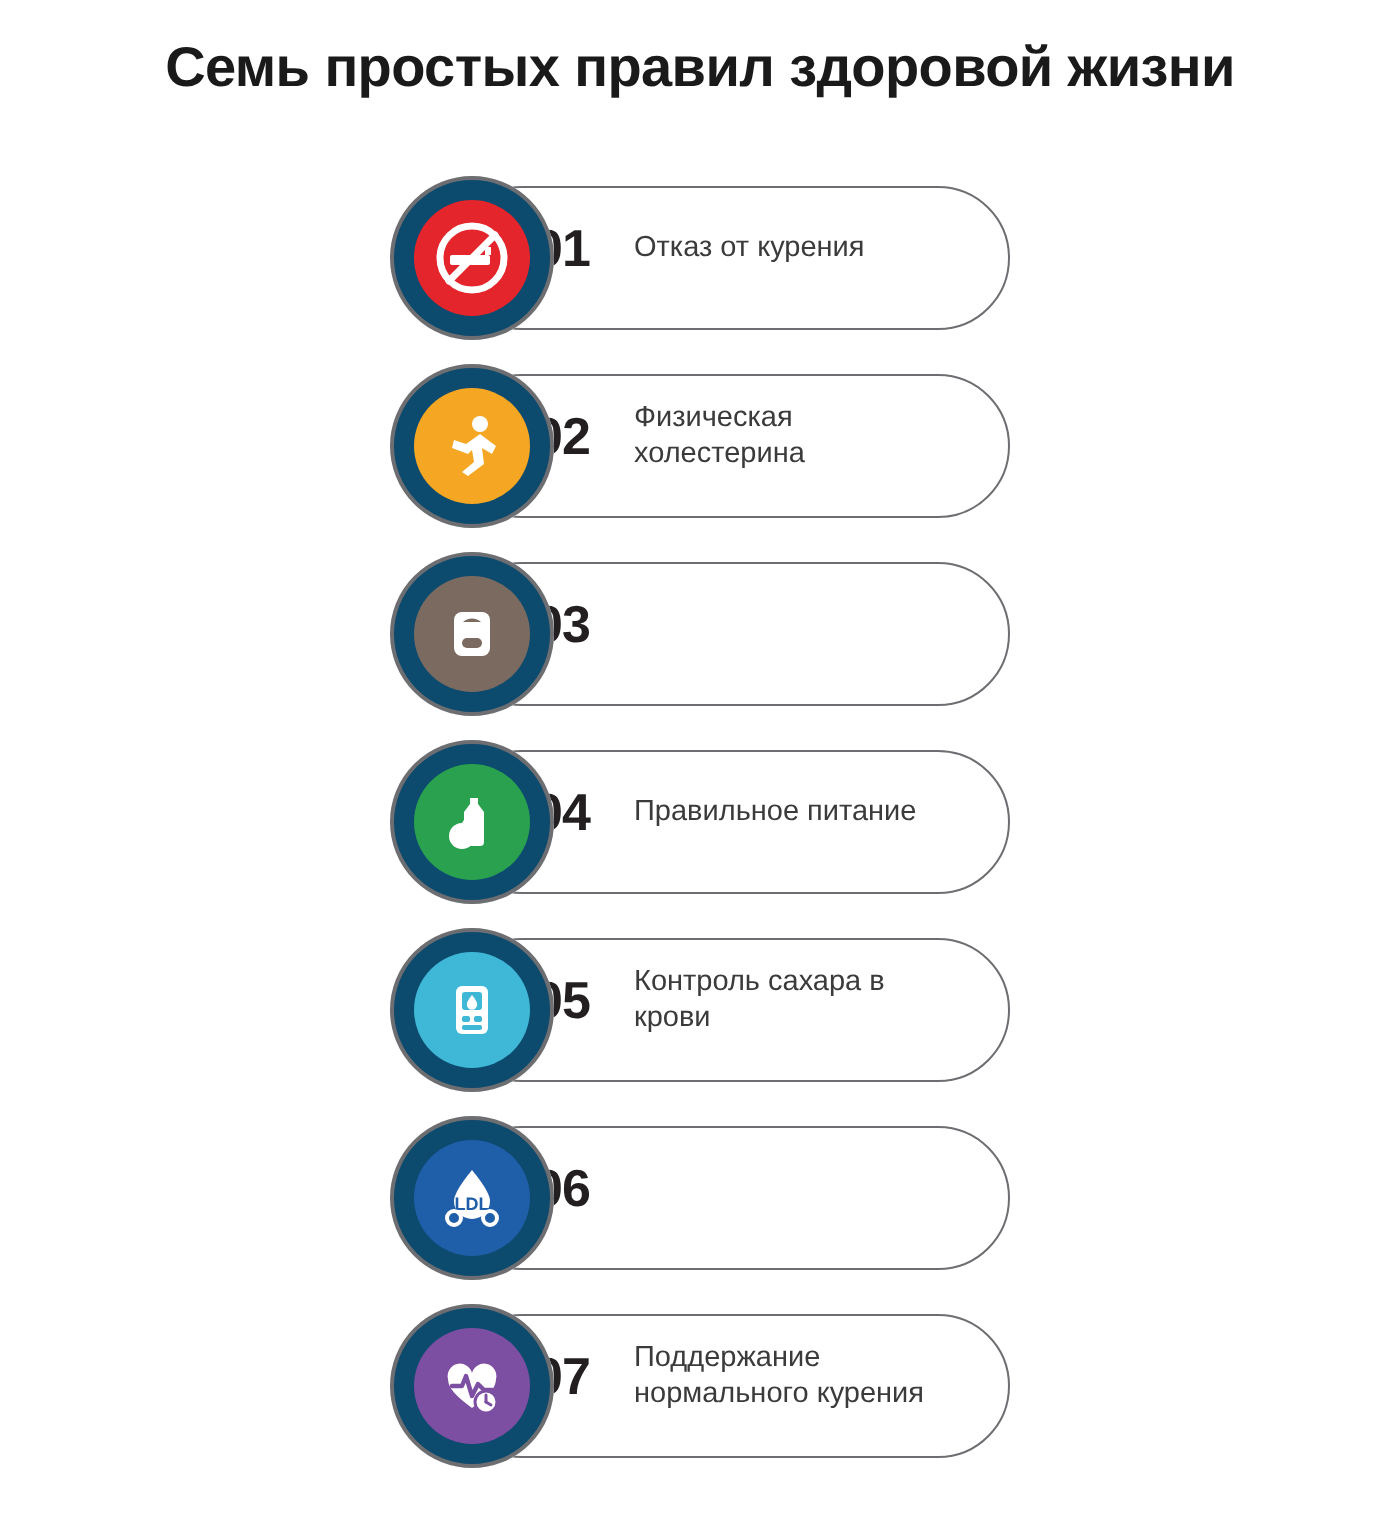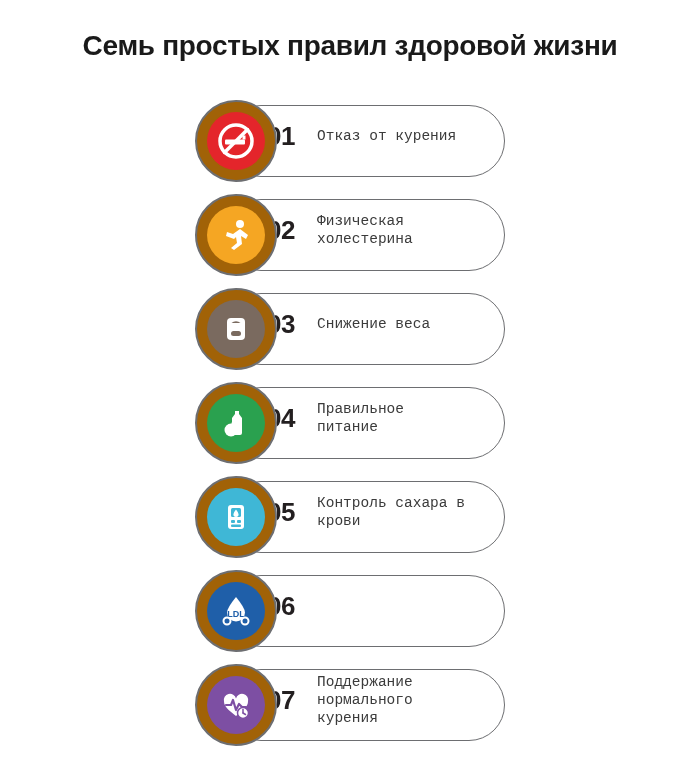--- a/index.html
+++ b/index.html
@@ -13,21 +13,20 @@
     font-family: "Liberation Sans", sans-serif;
     color: #231f20;
     overflow: hidden;
   }
 
   .page {
     position: relative;
     width: 700px;
     height: 556px;
     box-sizing: border-box;
-    margin-top: 12px;
   }
 
   .title {
     position: absolute;
     top: 18px;
     left: 0;
     width: 700px;
     text-align: center;
     font-size: 28px;
     font-weight: bold;
@@ -81,21 +80,20 @@
     position: absolute;
     left: 122px;
     top: 0;
     height: 72px;
     width: 150px;
     display: flex;
     align-items: center;
     font-size: 14.5px;
     line-height: 18px;
     color: #3b3b3b;
-    font-family: Liberation Mono, monospace;
   }
 
   .badge {
     position: absolute;
     left: 0;
     top: 0;
     width: 82px;
     height: 82px;
     border-radius: 50%;
     background: #ffffff;
@@ -107,21 +105,21 @@
 
   .badge-ring {
     width: 82px;
     height: 82px;
     border-radius: 50%;
     box-sizing: border-box;
     border: 2px solid #6d6e71;
     display: flex;
     align-items: center;
     justify-content: center;
-    background: #a16207;
+    background: #0c4a6e;
   }
 
   .badge-inner {
     width: 58px;
     height: 58px;
     border-radius: 50%;
     display: flex;
     align-items: center;
     justify-content: center;
   }
@@ -169,21 +167,20 @@
               <path d="M24 14 L17 19 L11 17 L10 21 L18 24 L20 22 L21 28 L15 33 L18 35 L26 29 L25 21 L30 24 L32 20 Z" fill="#ffffff"></path>
             </svg>
           </div>
         </div>
       </div>
     </div>
 
     <div class="rule-row">
       <div class="rule-card"></div>
       <div class="rule-number">03</div>
-      <div class="rule-label">Снижение веса</div>
       <div class="badge">
         <div class="badge-ring">
           <div class="badge-inner" style="background:#7a6a5f">
             <svg width="40" height="40" viewBox="0 0 40 40">
               <rect x="11" y="9" width="18" height="22" rx="4" fill="#ffffff"></rect>
               <path d="M15.5 14 A6.5 6.5 0 0 1 24.5 14 Z" fill="#7a6a5f"></path>
               <rect x="15" y="22" width="10" height="5" rx="2.5" fill="#7a6a5f"></rect>
             </svg>
           </div>
         </div>

